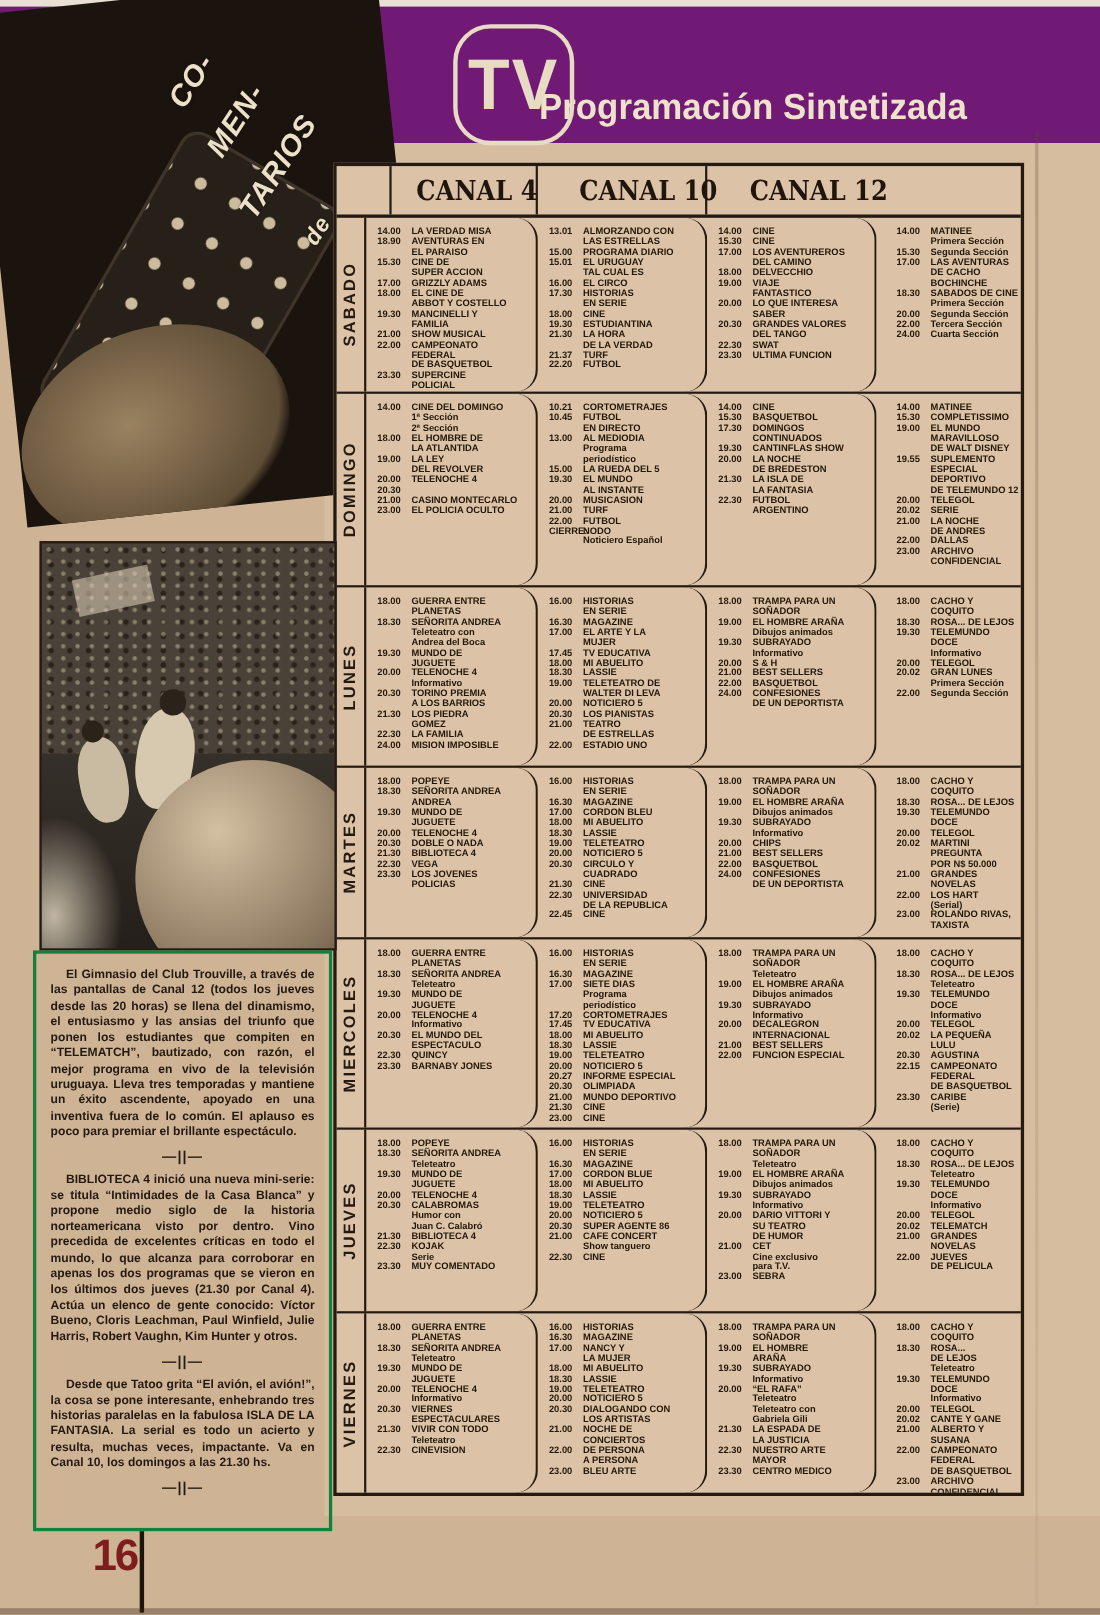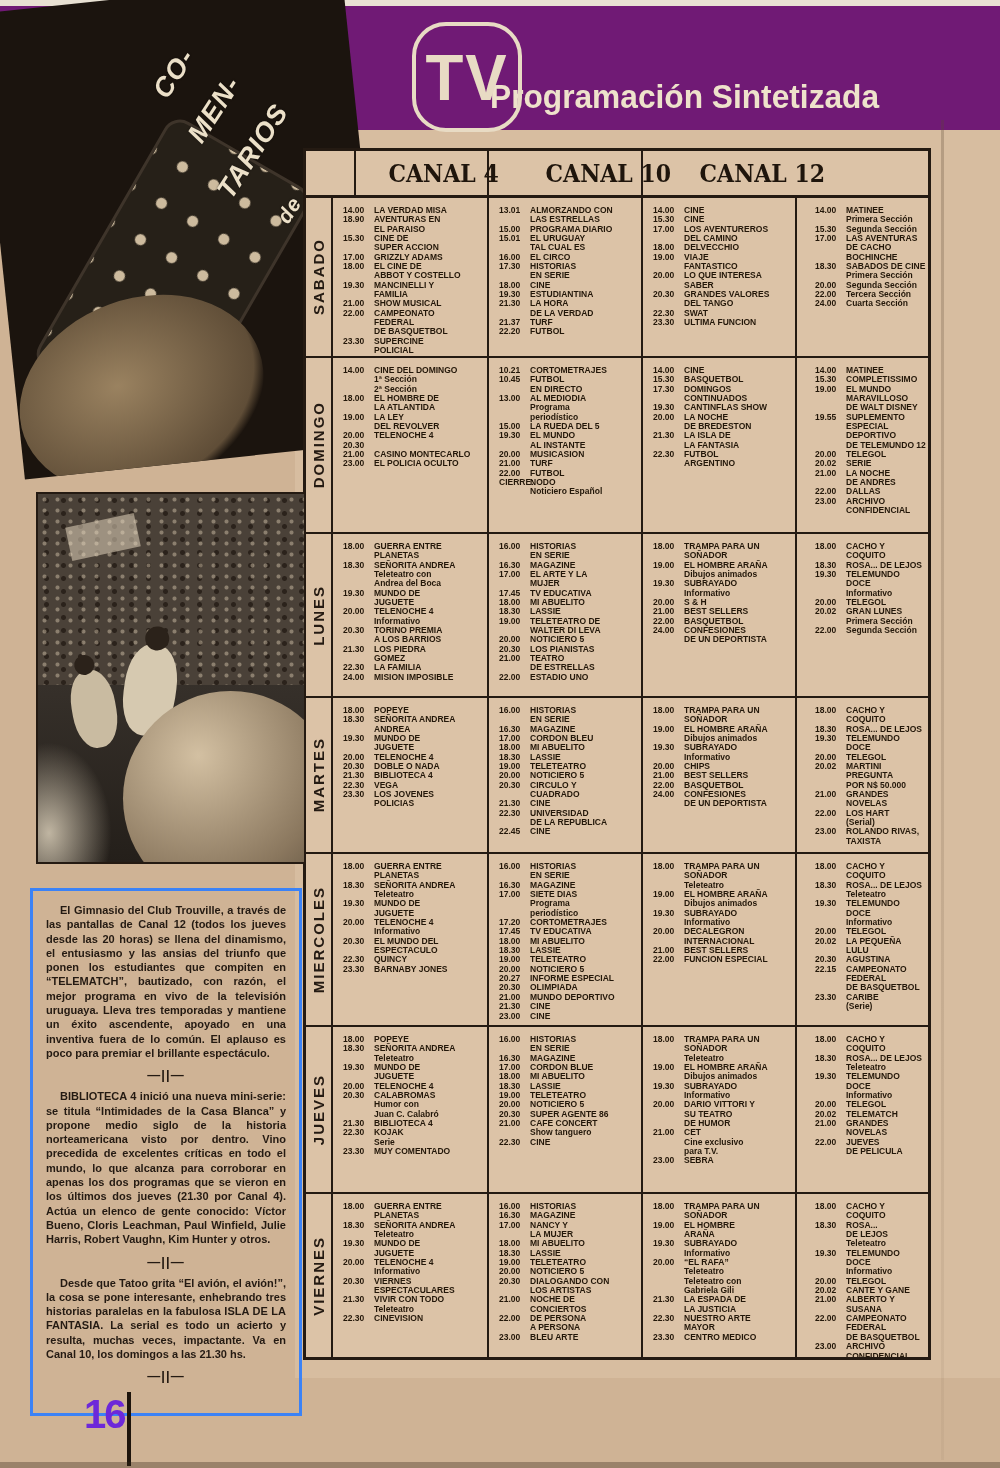--- a/index.html
+++ b/index.html
@@ -35,31 +35,31 @@
     border:4px solid #e8dbc4;border-radius:34px;display:flex;align-items:center;justify-content:center;margin-left:40px;}
   .tv-logo span{font-size:62px;font-weight:bold;color:#e8dbc4;letter-spacing:2px;transform:scaleY(1.05);}
   .page-title{position:absolute;left:490px;top:72px;margin:0;font-size:33px;font-weight:bold;
     color:#eee2cb;transform:scaleX(.96);transform-origin:left;white-space:nowrap;}
 
   
   .schedule{position:absolute;left:303px;top:148px;width:628px;background:#dcc3a7;
     border:3px solid #241a12;box-sizing:border-box;}
   .hrow,.day-row{display:grid;grid-template-columns:27px 156px 154px 154px 131px;}
   .hrow{height:44px;border-bottom:3px solid #241a12;}
-  .hcell{border-right:2px solid #241a12;display:flex;align-items:center;box-sizing:border-box;padding-left:48px;}
+  .hcell{border-right:2px solid #241a12;display:flex;align-items:center;justify-content:center;box-sizing:border-box;padding-left:48px;}
   .hcell:last-child{border-right:none;}
   .hcell span{font-family:"DejaVu Serif",serif;font-weight:bold;font-size:25px;
     transform:scaleX(.88);white-space:nowrap;color:#1f150c;}
   .day-row{border-bottom:2px solid #241a12;box-sizing:border-box;}
   .day-row:last-child{border-bottom:none;}
   .day-cell{border-right:2px solid #241a12;display:flex;align-items:center;justify-content:center;box-sizing:border-box;}
   .day-cell span{writing-mode:vertical-rl;transform:rotate(180deg);font-weight:bold;
     font-size:15px;letter-spacing:2px;color:#241a12;}
   .cell{border-right:2px solid #241a12;box-sizing:border-box;overflow:hidden;
-    padding:8px 2px 2px 10px;font-size:8.5px;font-weight:bold;line-height:1.1;color:#231709;}
+    padding:8px 2px 2px 10px;font-size:8.5px;font-weight:bold;line-height:1.1;color:#231709;border-radius:20px;}
   .cell.c3{padding-left:18px;border-right:none;}
   .prog{display:flex;}
   .time{flex:0 0 28px;min-width:28px;white-space:nowrap;}
   .ptitle{flex:1;padding-left:3px;}
 
   
   .photo-box{position:absolute;left:36px;top:492px;width:266px;height:368px;
     background:#423a31;border:2px solid #241a12;overflow:hidden;}
   .ph-crowd{position:absolute;top:0;left:0;right:0;height:52%;background:#4a4138;
     background-image:radial-gradient(circle,rgba(218,202,176,.45) 1.5px,transparent 2.5px),
@@ -75,28 +75,28 @@
     background:#d6c9b0;transform:rotate(8deg);}
   .ph-fig1::before{content:"";position:absolute;left:14px;top:-18px;width:24px;height:24px;
     border-radius:50%;background:#2b221a;}
   .ph-fig2{position:absolute;left:34px;top:176px;width:44px;height:78px;border-radius:45%;
     background:#c9bba1;transform:rotate(-10deg);}
   .ph-fig2::before{content:"";position:absolute;left:10px;top:-16px;width:20px;height:20px;
     border-radius:50%;background:#2b221a;}
   .ph-splash{position:absolute;left:-16px;bottom:-10px;width:90px;height:130px;
     background:radial-gradient(ellipse at 30% 70%,rgba(230,218,195,.8),transparent 70%);}
 
-  .article-box{position:absolute;left:30px;top:888px;width:272px;height:528px;
-    border:3px solid #3b82f6;box-sizing:border-box;padding:12px 13px 6px 13px;}
+  .article-box{position:absolute;left:30px;top:864px;width:272px;height:528px;
+    border:3px solid #15803d;box-sizing:border-box;padding:12px 13px 6px 13px;}
   .article-box p{margin:0;font-size:11px;font-weight:bold;line-height:1.3;
     text-align:justify;text-indent:14px;color:#241a12;}
   .divider{text-align:center;font-size:13px;font-weight:bold;letter-spacing:1px;margin:7px 0;}
 
   .page-num{position:absolute;left:84px;top:1392px;font-size:40px;font-weight:bold;
-    letter-spacing:-2px;color:#6d28d9;}
+    letter-spacing:-2px;color:#7f1d1d;}
   .page-rule{position:absolute;left:127px;top:1392px;width:4px;height:74px;background:#1d140c;}
 </style>
 </head>
 <body>
 
 <div class="top-edge"></div>
 <div class="table-paper"></div>
 
 <div class="banner">
   <h1 class="page-title">Programación Sintetizada</h1>

